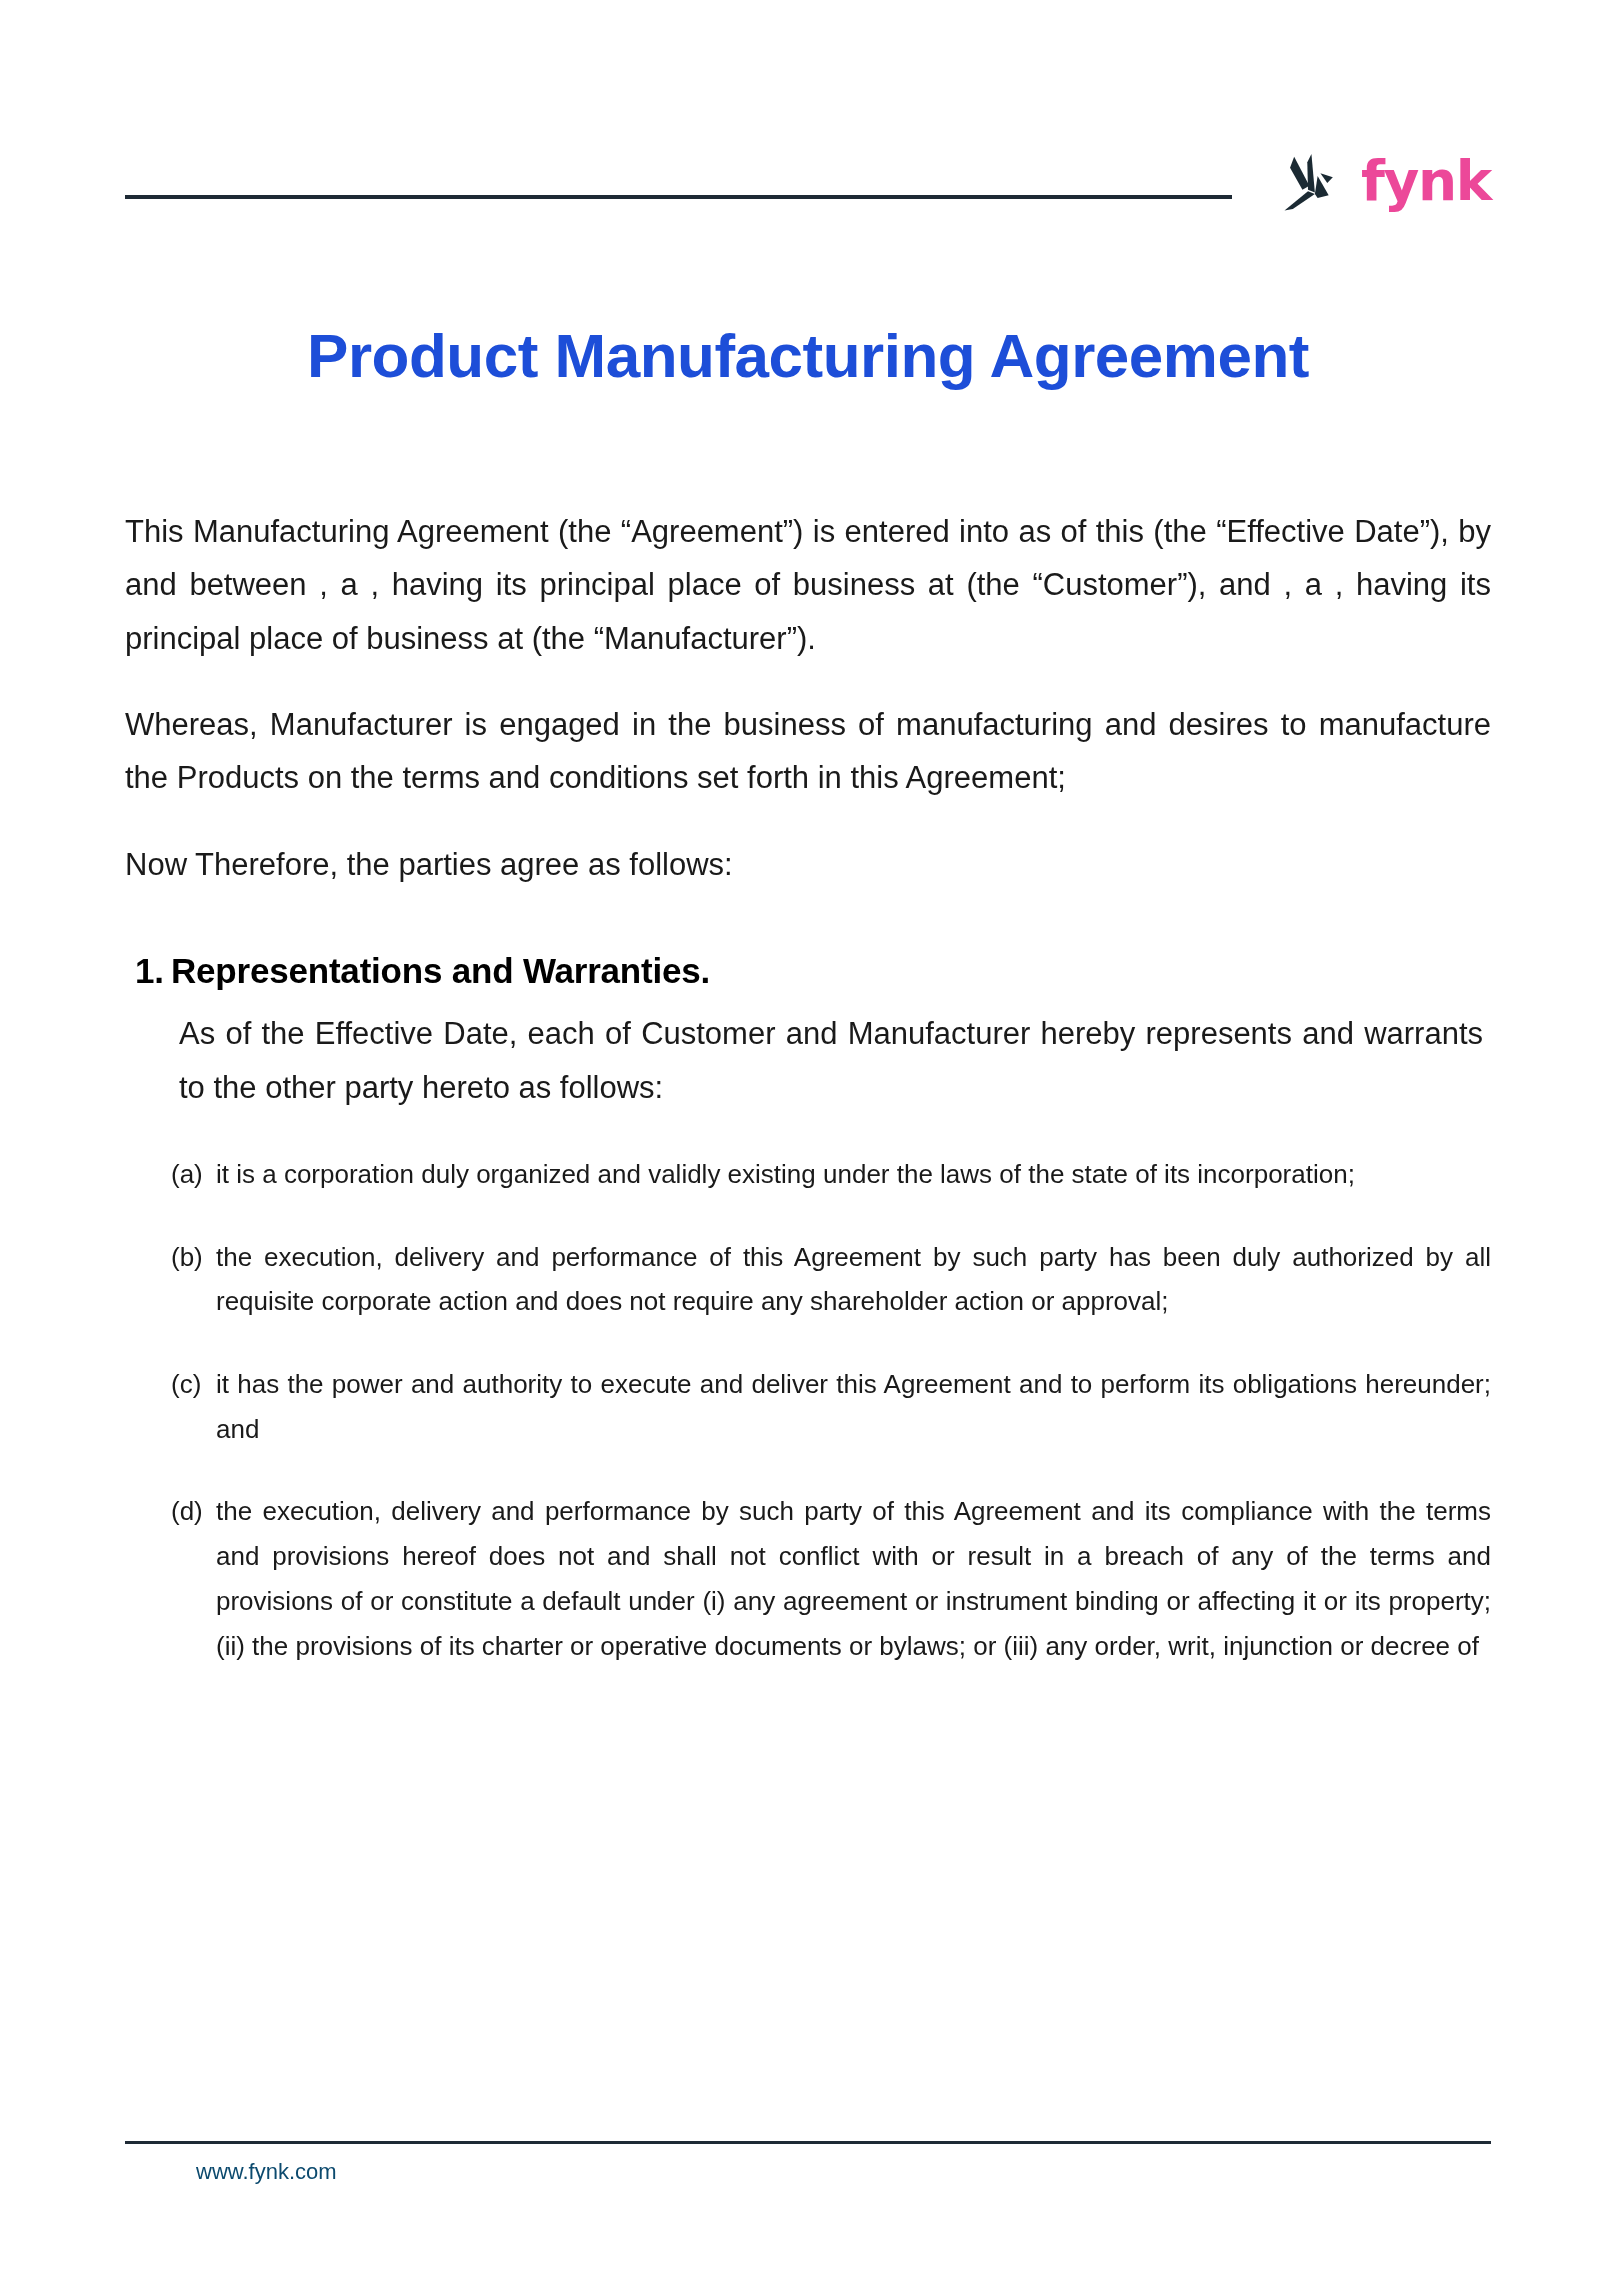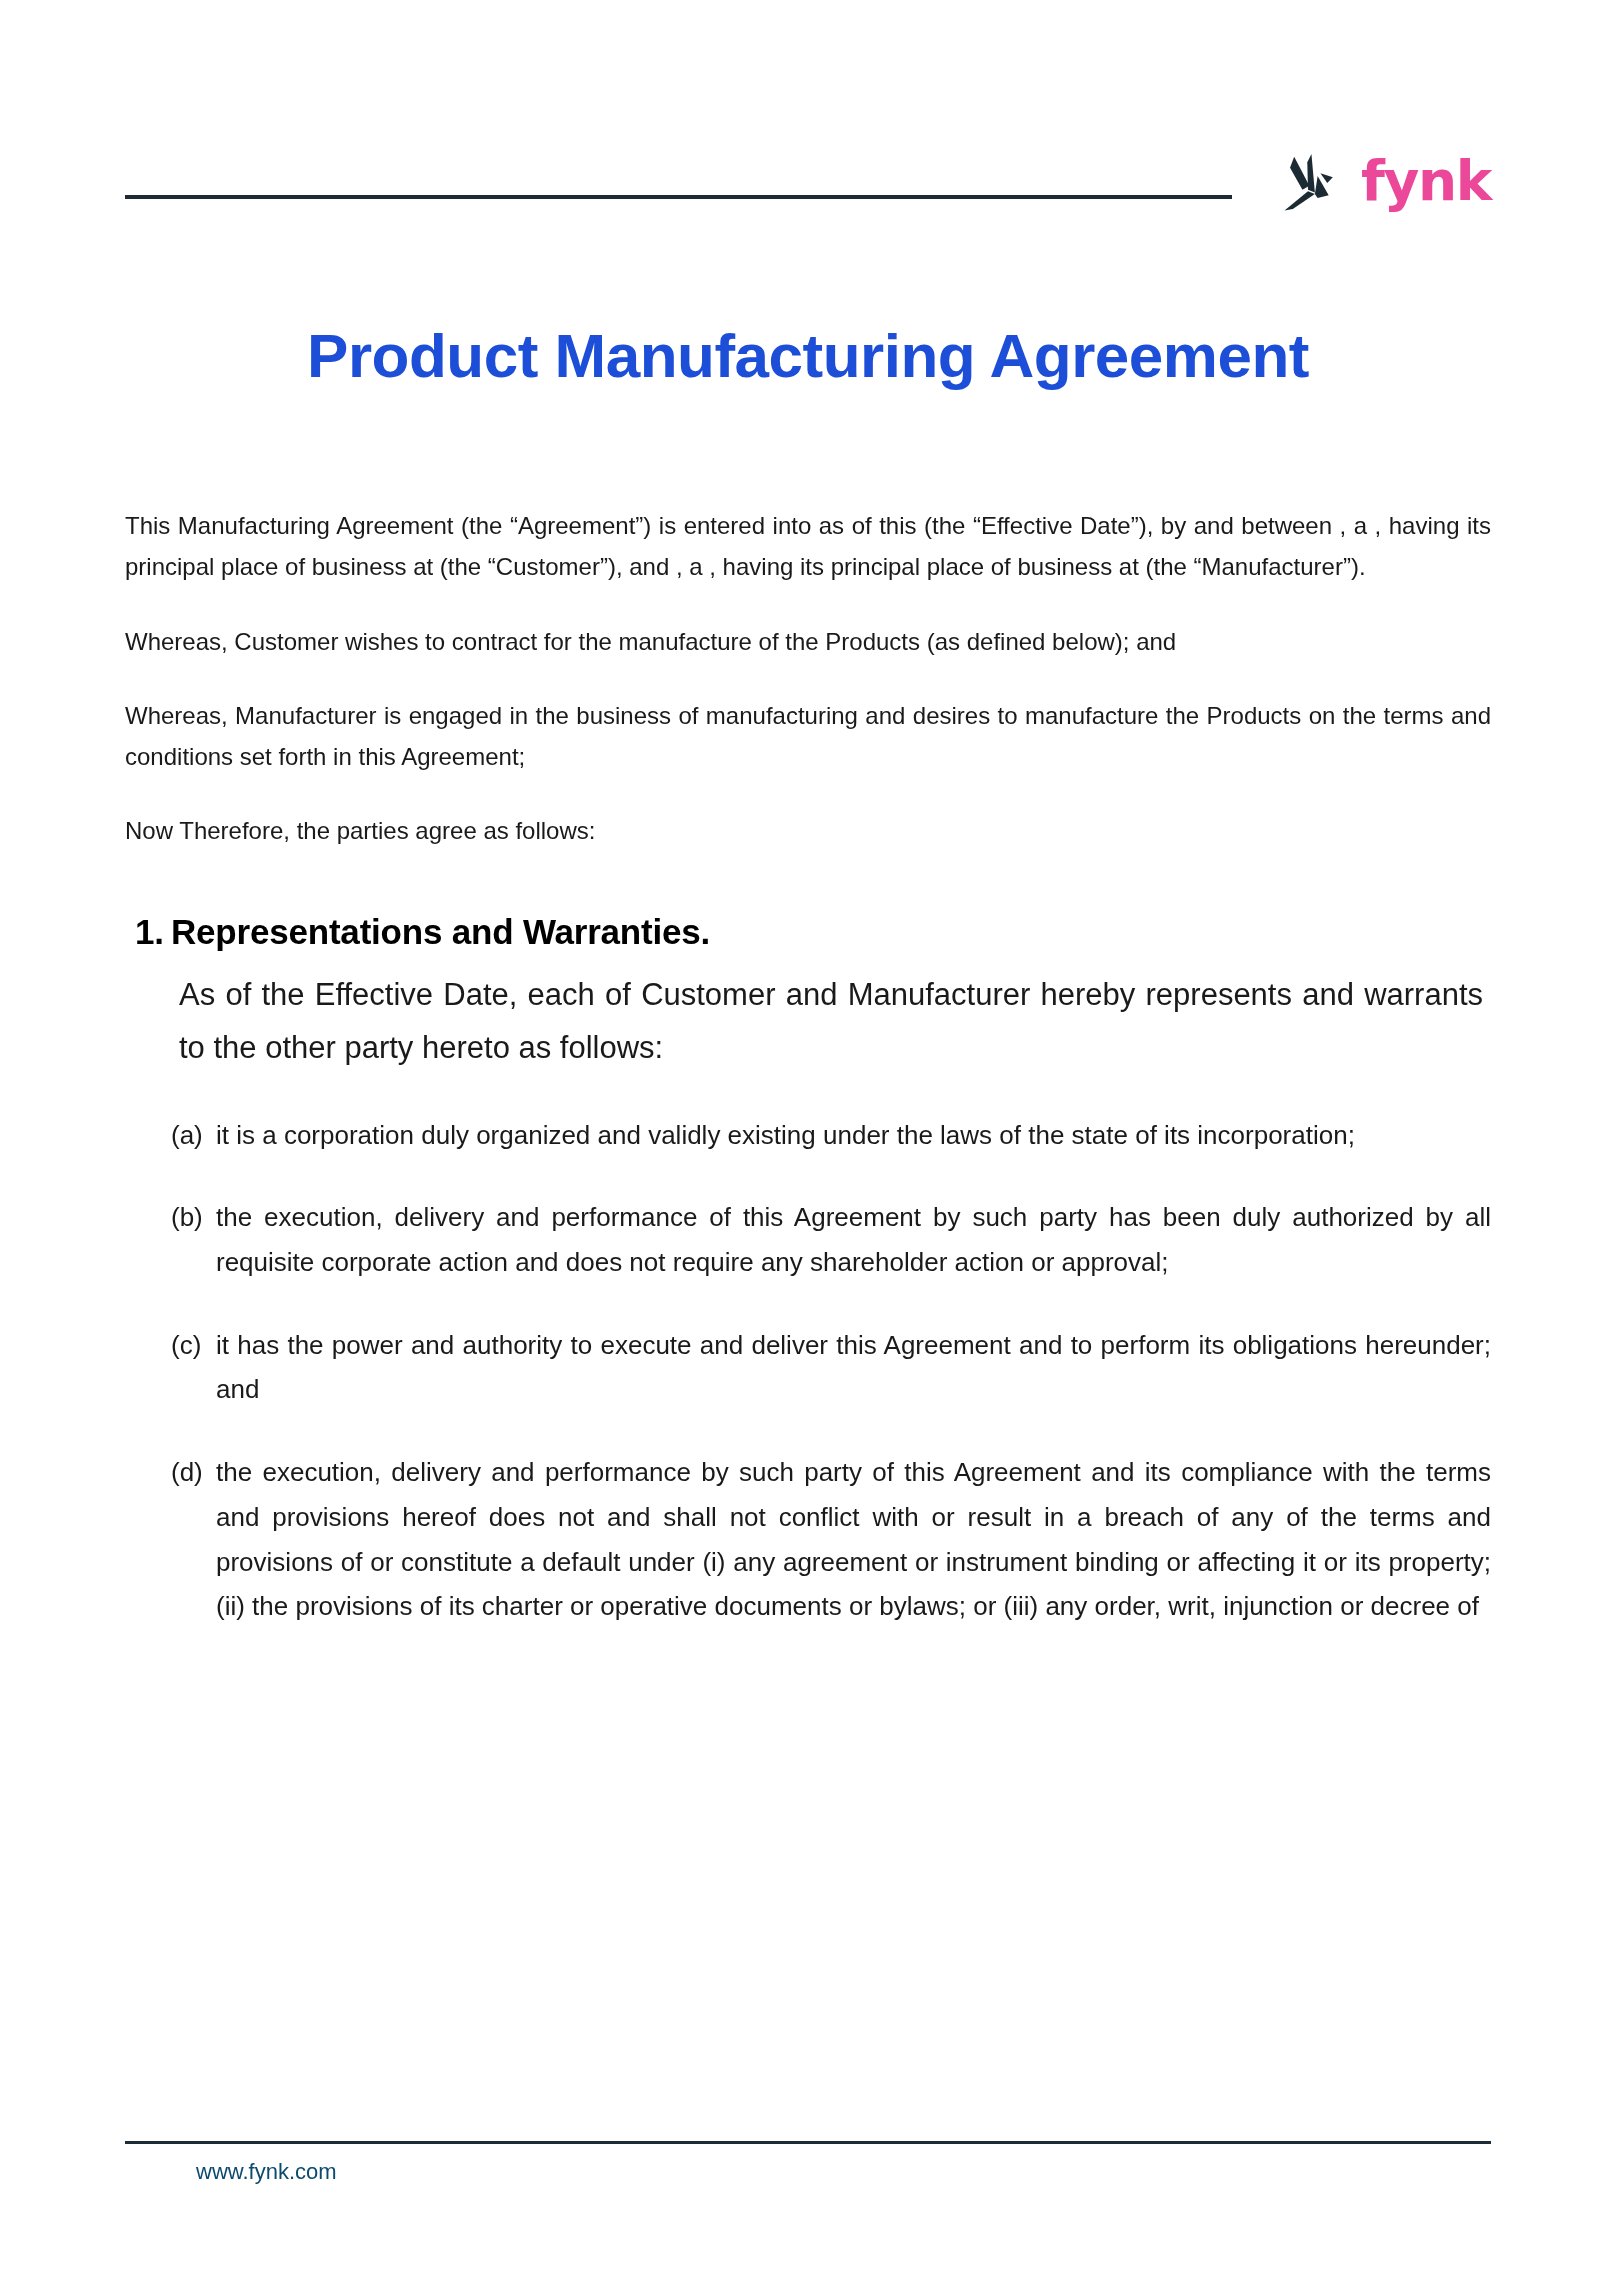--- a/index.html
+++ b/index.html
@@ -76,21 +76,21 @@
 
   
   .content {
     position: absolute;
     top: 505px;
     left: 125px;
     width: 1366px;
   }
   p.body {
     margin: 0 0 33px 0;
-    font-size: 24px;
+    font-size: 31px;
     line-height: 1.72;
     color: #1a1a1a;
     text-align: justify;
     text-justify: inter-word;
   }
   p.body:last-child { margin-bottom: 0; }
 
   .section {
     margin-top: 60px;
   }
@@ -186,21 +186,20 @@
       </svg>
       <span class="brand-word">fynk</span>
     </div>
   </div>
 
   <h1 class="doc-title">Product Manufacturing Agreement</h1>
 
   <div class="content">
 
     <p class="body">This Manufacturing Agreement (the “Agreement”) is entered into as of this (the “Effective Date”), by and between , a , having its principal place of business at (the “Customer”), and , a , having its principal place of business at (the “Manufacturer”).</p>
-    <p class="body">Whereas, Customer wishes to contract for the manufacture of the Products (as defined below); and</p>
     <p class="body">Whereas, Manufacturer is engaged in the business of manufacturing  and desires to manufacture the Products on the terms and conditions set forth in this Agreement;</p>
     <p class="body">Now Therefore, the parties agree as follows:</p>
 
     <div class="section">
       <div class="section-heading">
         <span class="section-num">1.</span>
         <span class="section-title">Representations and Warranties.</span>
       </div>
       <p class="section-intro">As of the Effective Date, each of Customer and Manufacturer hereby represents and warrants to the other party hereto as follows:</p>
 

